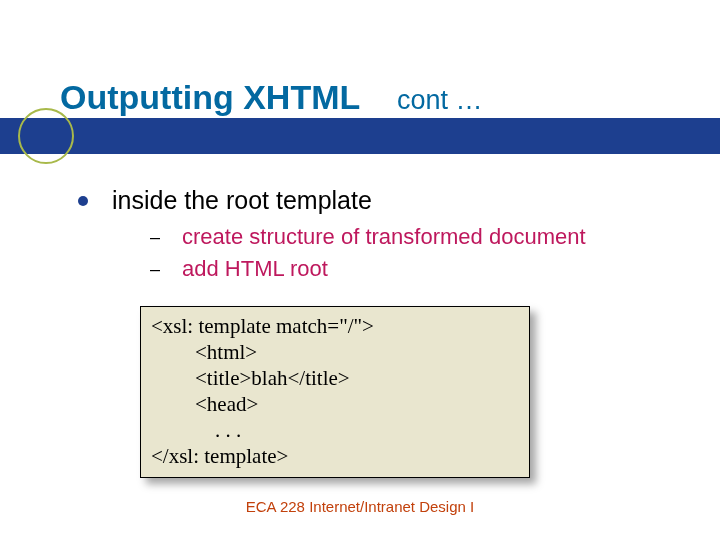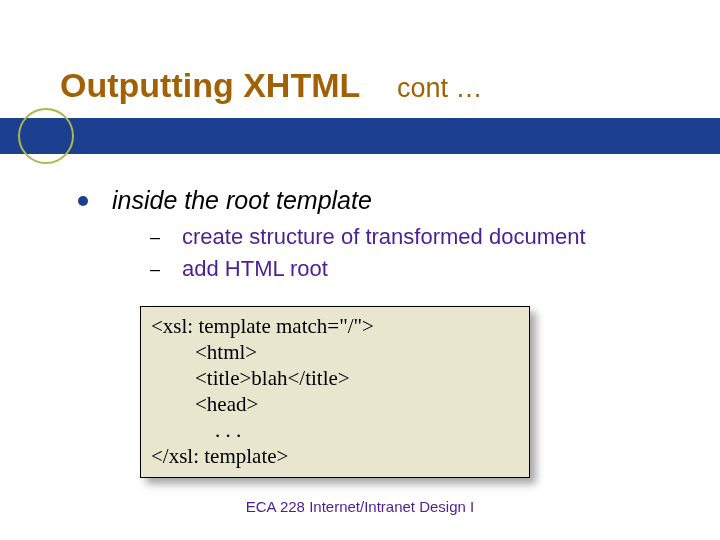--- a/index.html
+++ b/index.html
@@ -25,41 +25,40 @@
     top: 108px;
     width: 56px;
     height: 56px;
     border-radius: 50%;
     border: 2px solid #a8b94a;
     background: transparent;
   }
   .title {
     position: absolute;
     left: 60px;
-    top: 66px;
+    top: 78px;
     font-size: 34px;
     font-weight: bold;
-    color: #a16207;
+    color: #0369a1;
   }
   .title-cont {
     font-size: 27px;
     font-weight: normal;
     margin-left: 28px;
   }
   .body {
     position: absolute;
     left: 78px;
     top: 186px;
     width: 600px;
   }
   .l1 {
     display: flex;
     align-items: flex-start;
     margin-bottom: 8px;
-    font-style: italic;
   }
   .bullet-dot {
     width: 10px; height: 10px; border-radius: 50%;
     background: #1d3f8f;
     margin-top: 10px;
     margin-right: 24px;
     flex-shrink: 0;
   }
   .l1-text {
     font-size: 25px;
@@ -72,21 +71,21 @@
     margin-top: 4px;
   }
   .dash {
     font-size: 18px;
     color: #000;
     margin-right: 22px;
     line-height: 28px;
   }
   .l2-text {
     font-size: 22px;
-    color: #4c1d95;
+    color: #be185d;
     line-height: 28px;
   }
   .codebox {
     position: absolute;
     left: 140px;
     top: 306px;
     width: 390px;
     background: #e9e6cf;
     border: 1px solid #000;
     box-shadow: 6px 6px 8px rgba(0,0,0,0.35);
@@ -98,21 +97,21 @@
   }
   .codebox .indent1 { padding-left: 44px; }
   .codebox .indent2 { padding-left: 64px; }
   .footer {
     position: absolute;
     left: 0;
     width: 720px;
     top: 498px;
     text-align: center;
     font-size: 15px;
-    color: #4c1d95;
+    color: #c2410c;
   }
 </style>
 </head>
 <body>
 
 <div class="slide">
   <div class="bluebar"></div>
   <div class="circle"></div>
 
   <div class="title">

